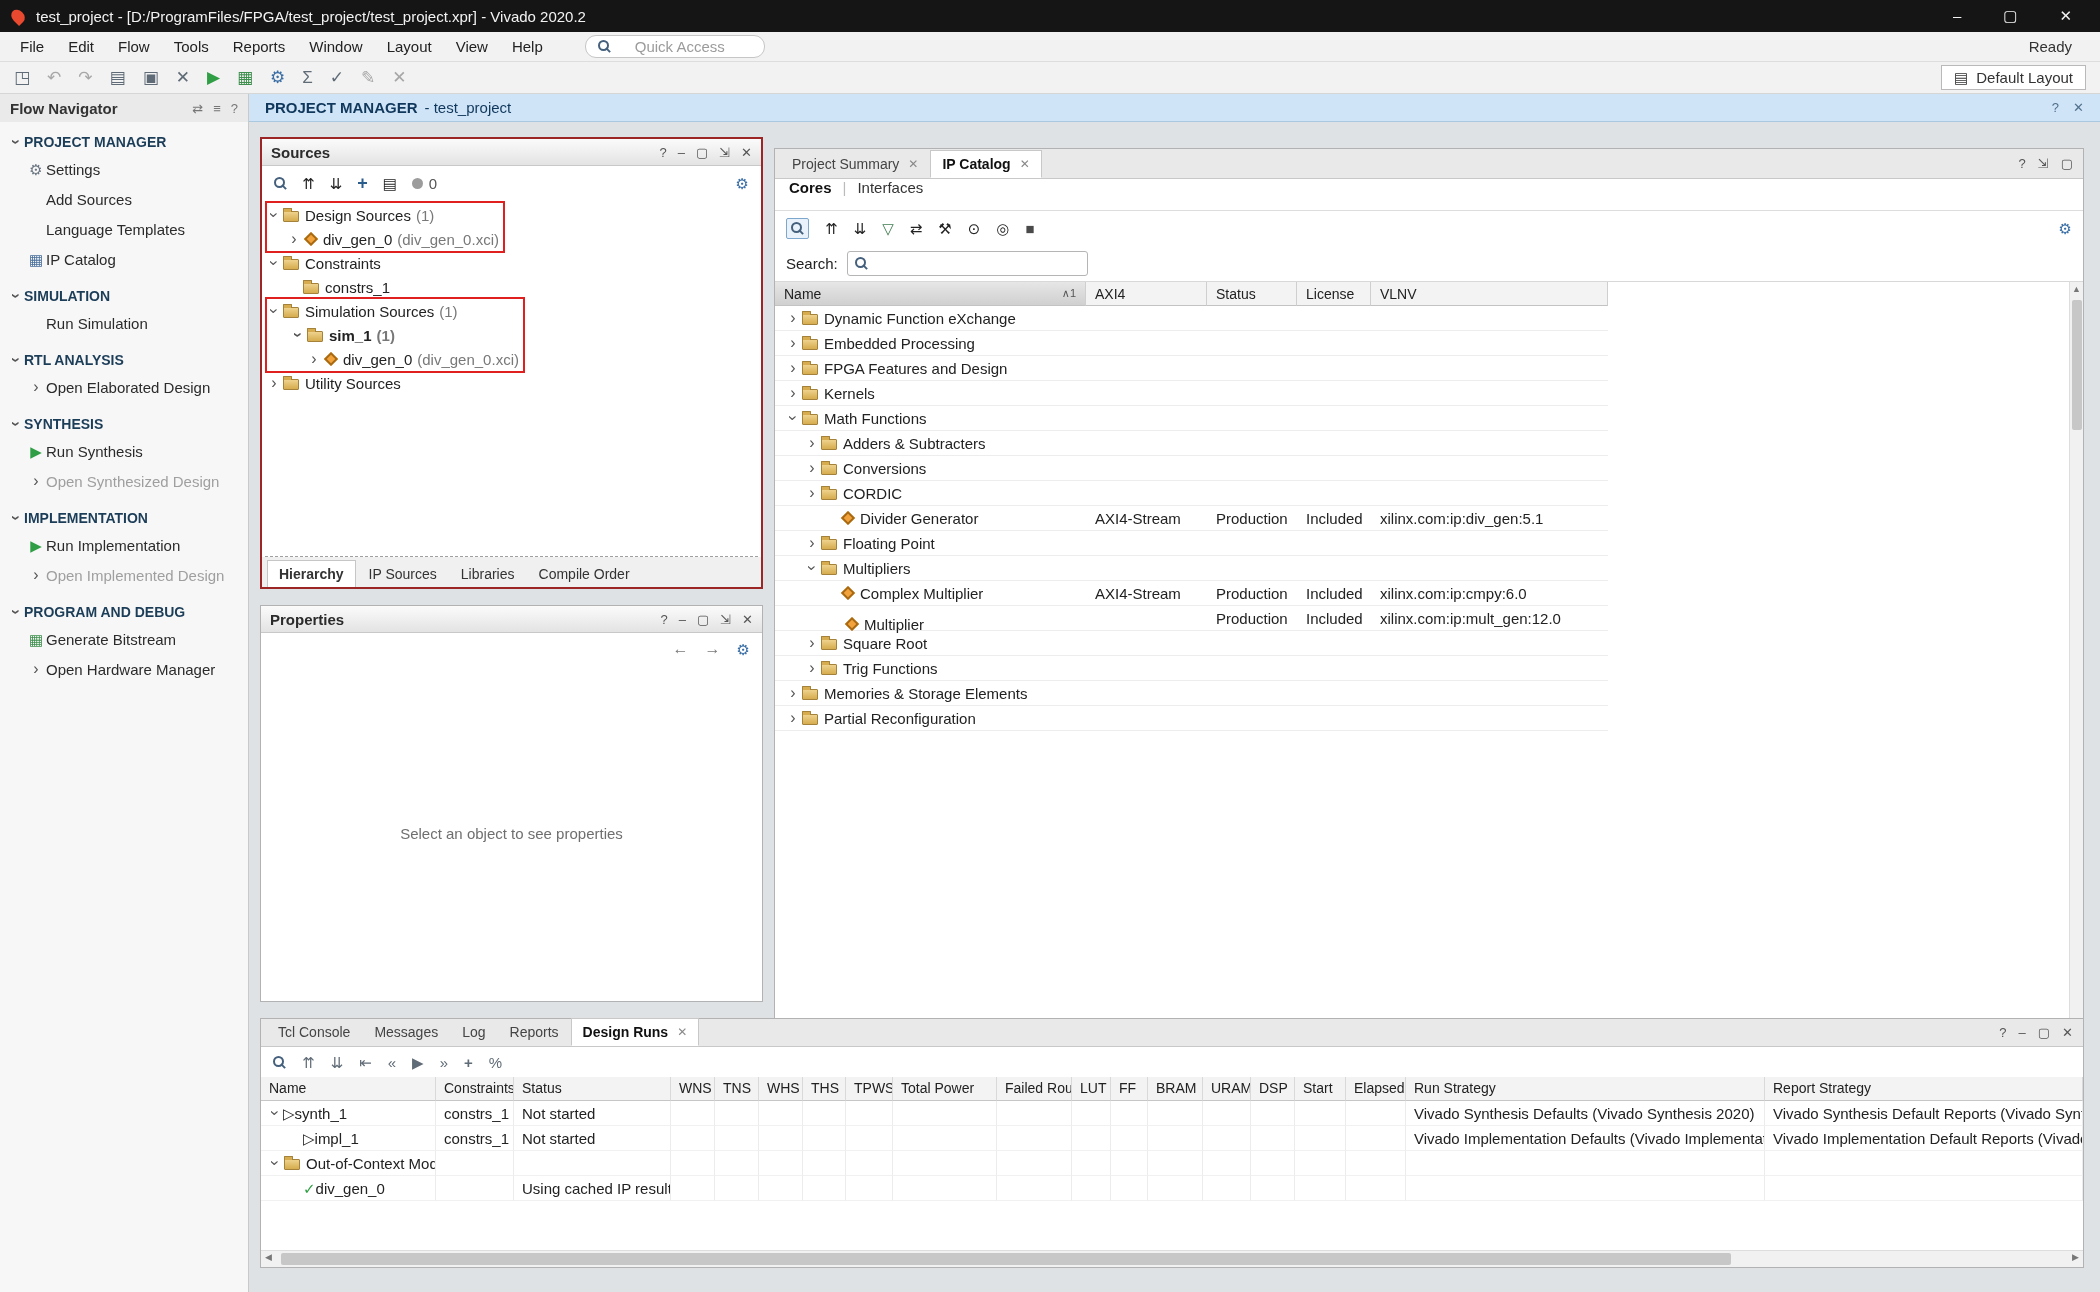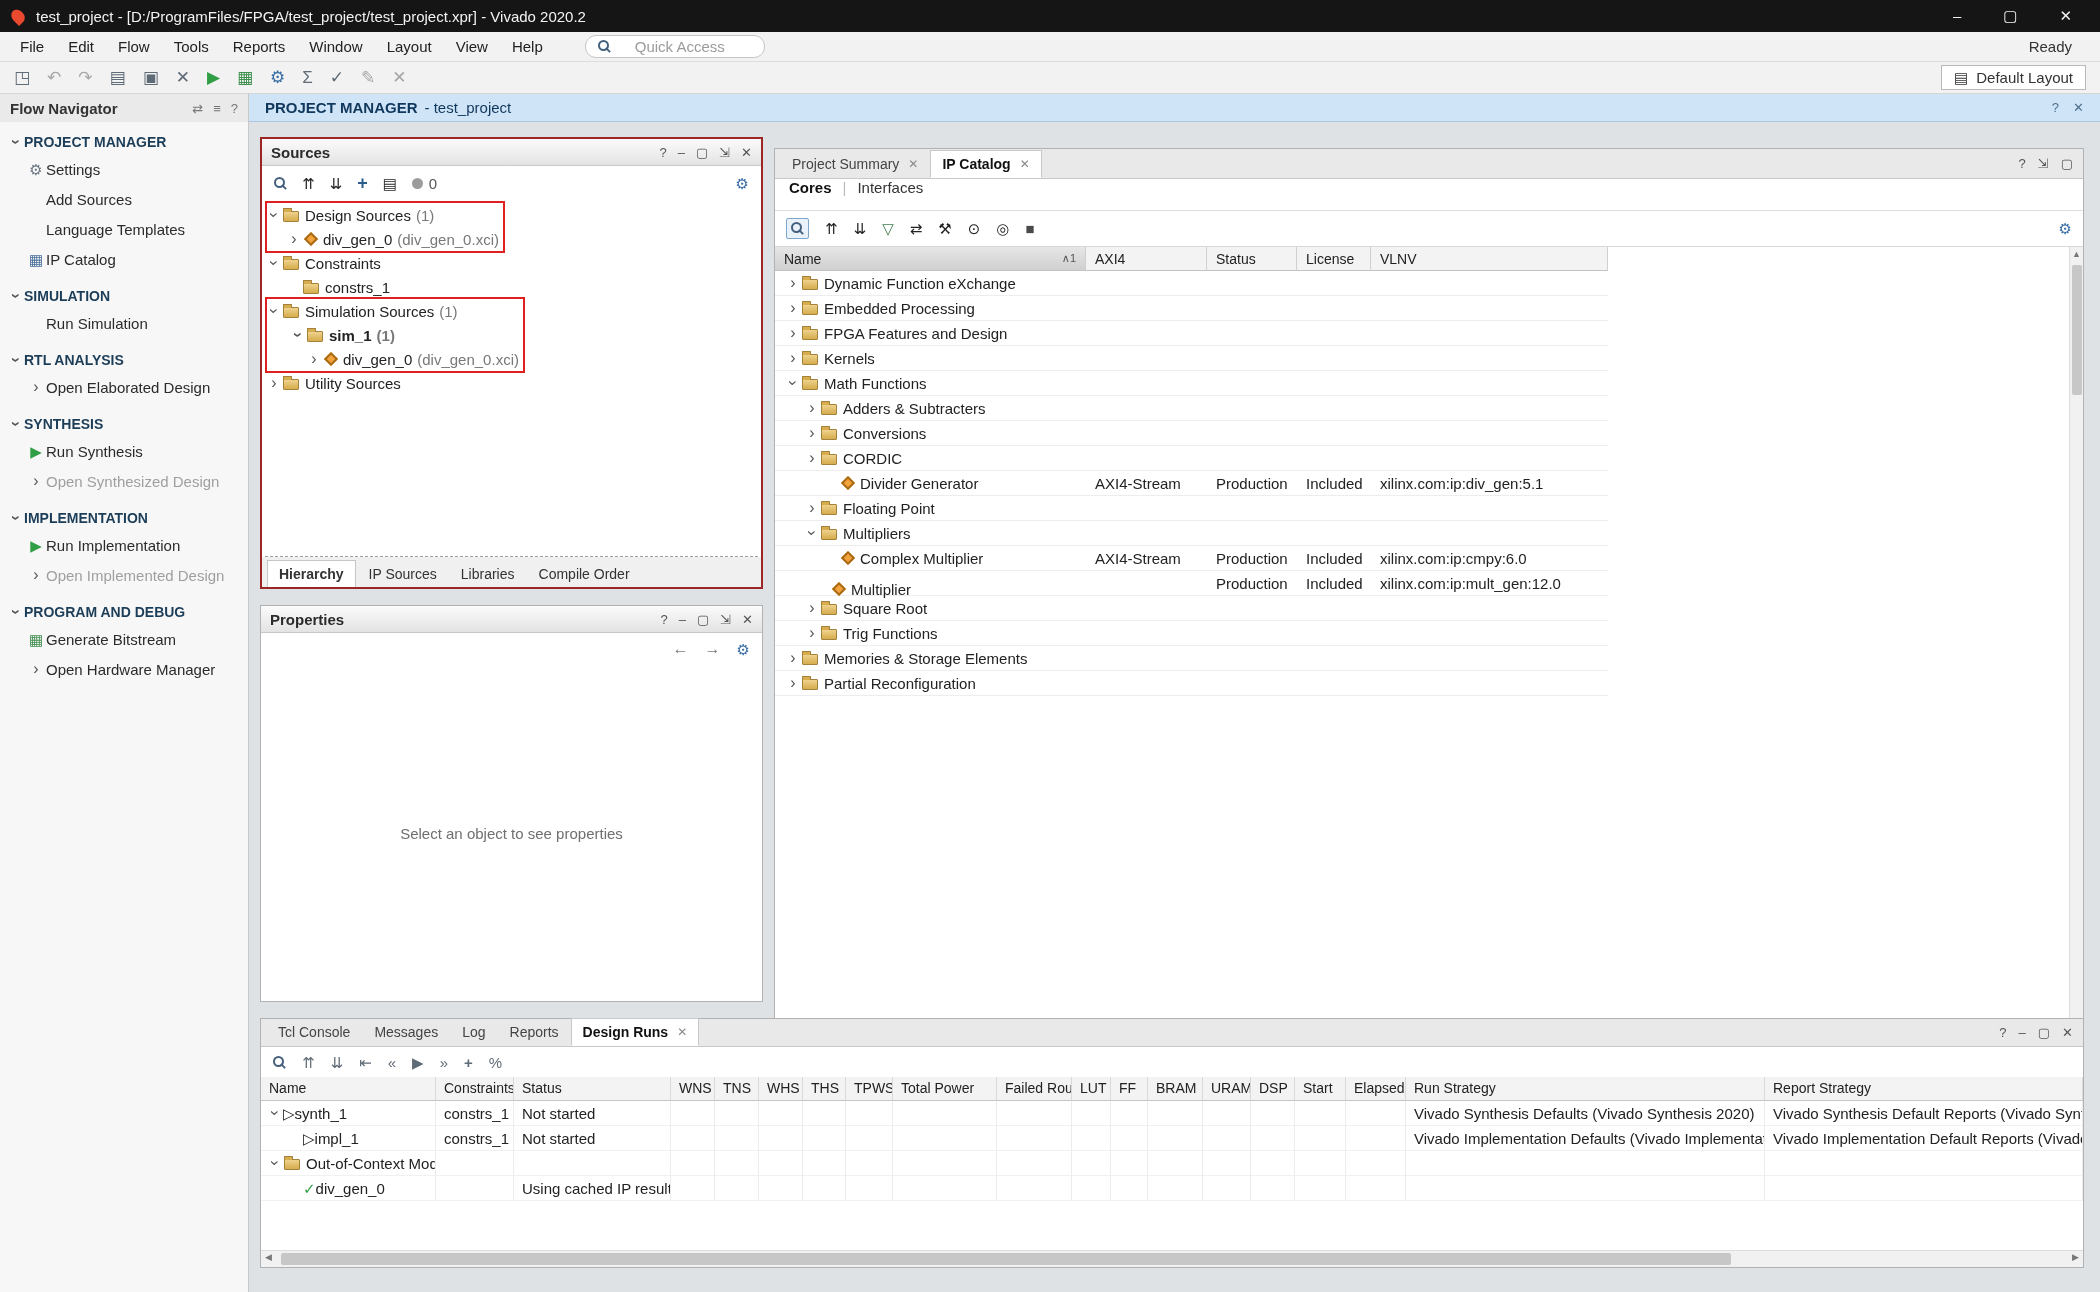--- a/index.html
+++ b/index.html
@@ -441,20 +441,26 @@
             <span class="glyph g-expand-all">⇊</span>
             <span class="glyph g-filter">▽</span>
             <span class="glyph g-swap">⇄</span>
             <span class="glyph g-wrench">⚒</span>
             <span class="glyph g-link">⊙</span>
             <span class="glyph g-target">◎</span>
             <span class="glyph g-stop">■</span>
           </span>
         <span class="glyph g-settings right">⚙</span>
       </div>
+      <div class="search-row">
+        <span>Search:</span>
+        <span class="search-box">
+          <span class="ic-search"></span>
+        </span>
+      </div>
       <div class="cat-area">
         <div class="cat-header" id="cat-header">
             <span class="hc sorted" style="width: 311px;">
               <span>Name</span>
               <span class="sort">∧1</span>
             </span>
             <span class="hc" style="width: 121px;">
               <span>AXI4</span>
             </span>
             <span class="hc" style="width: 90px;">
@@ -594,21 +600,21 @@
                 <span style="width: 16px; flex: 0 0 auto;"></span>
                 <span class="ic-ip"></span>
                 <span>Complex Multiplier</span>
               </span>
               <span class="cc" style="width: 121px; flex: 0 0 auto;">AXI4-Stream</span>
               <span class="cc" style="width: 90px; flex: 0 0 auto;">Production</span>
               <span class="cc" style="width: 74px; flex: 0 0 auto;">Included</span>
               <span class="cc" style="width: 237px; flex: 0 0 auto;">xilinx.com:ip:cmpy:6.0</span>
             </div>
             <div class="crow">
-              <span class="cname" style="width: 311px; padding-left: 39px; flex: 0 0 auto; margin-top: 12px;">
+              <span class="cname" style="width: 311px; padding-left: 52px; flex: 0 0 auto; margin-top: 12px;">
                 <span style="width: 16px; flex: 0 0 auto;"></span>
                 <span class="ic-ip"></span>
                 <span>Multiplier</span>
               </span>
               <span class="cc" style="width: 121px; flex: 0 0 auto;"></span>
               <span class="cc" style="width: 90px; flex: 0 0 auto;">Production</span>
               <span class="cc" style="width: 74px; flex: 0 0 auto;">Included</span>
               <span class="cc" style="width: 237px; flex: 0 0 auto;">xilinx.com:ip:mult_gen:12.0</span>
             </div>
             <div class="crow">

